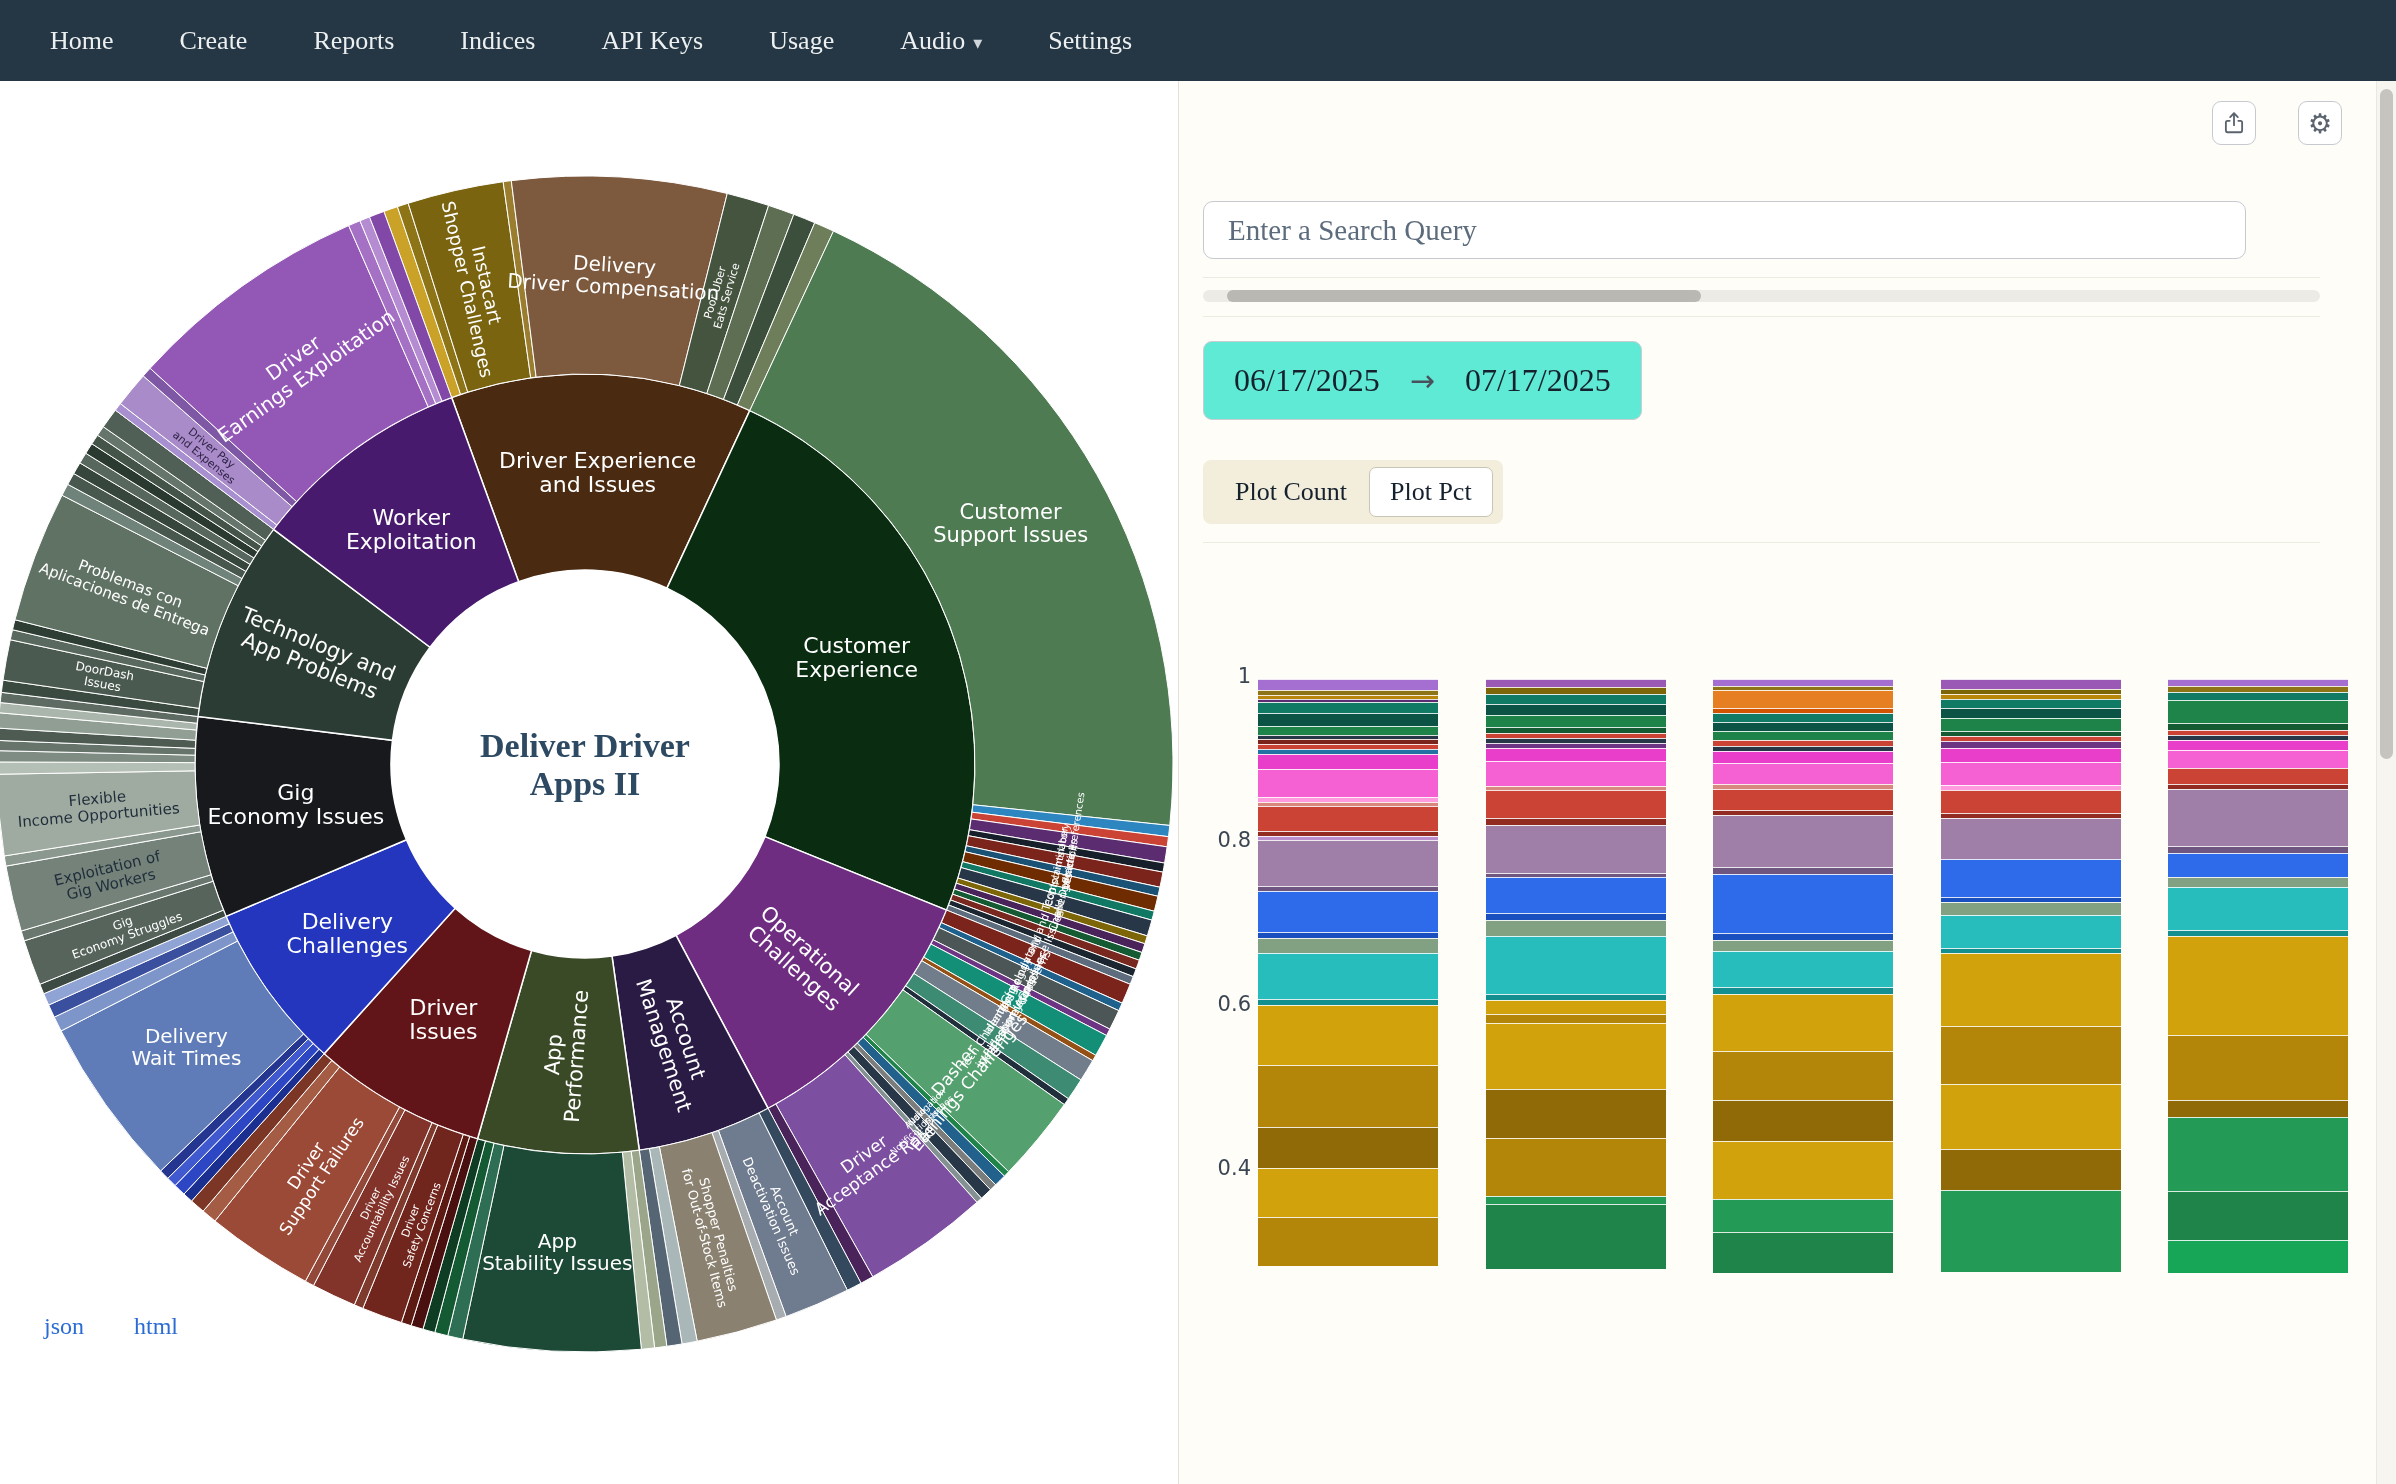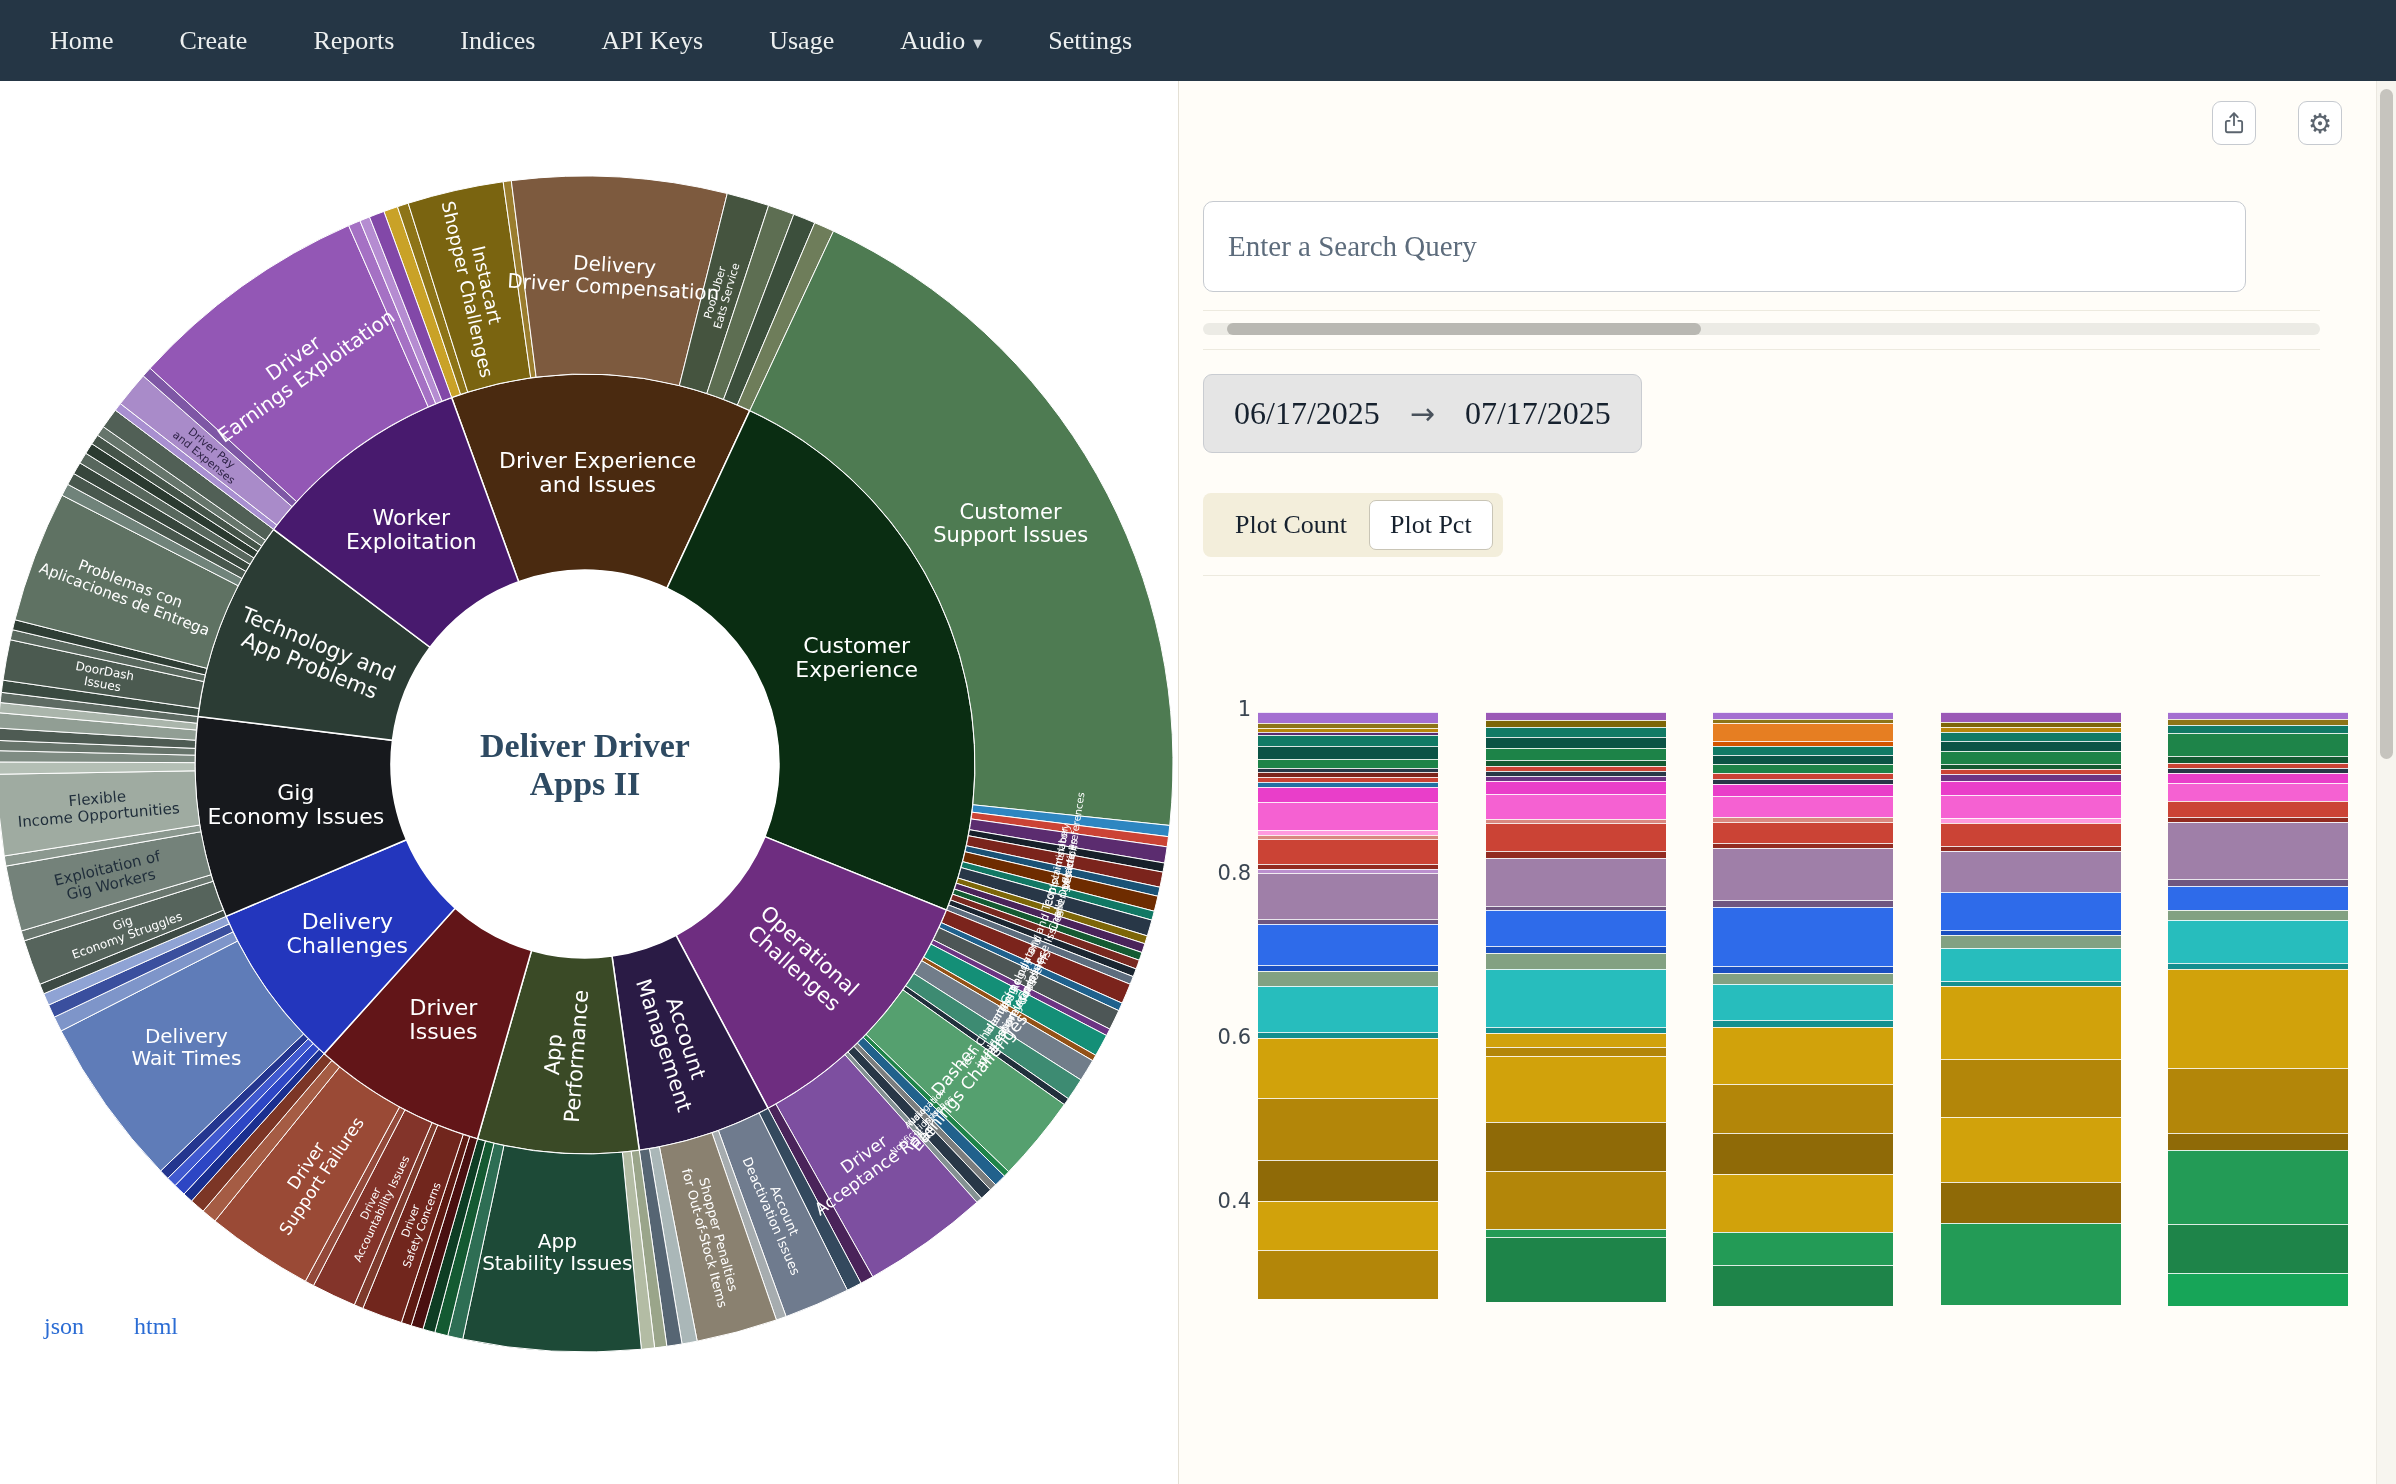--- a/index.html
+++ b/index.html
@@ -22,21 +22,21 @@
   #export-links a { color:#2b6cd4; text-decoration:none; margin-right:44px; cursor:pointer; }
   .vdivider { width:1px; background:#e4e0d5; }
 
   #right-panel { flex:1; position:relative; overflow:hidden; background:#fffdf8; padding-left:24px; }
 
   #icons-row { margin-top:20px; display:flex; justify-content:flex-end; gap:42px; padding-right:54px; }
   .icon-btn { width:44px; height:44px; border:1.5px solid #c6cad0; border-radius:9px; background:#fff;
               display:flex; align-items:center; justify-content:center; color:#5b646e; cursor:pointer; }
   .icon-btn .glyph { font-size:27px; line-height:1; font-family:"DejaVu Sans", sans-serif; }
 
-  #search-input { display:block; margin-top:56px; width:1043px; height:91px; border:1.5px solid #c6cad0;
+  #search-input { display:block; margin-top:56px; width:1043px; height:58px; border:1.5px solid #c6cad0;
                   border-radius:10px; background:#fff; font-family:"Liberation Serif", serif;
                   font-size:29px; color:#7f1d1d; padding:0 24px; outline:none; }
   #search-input::placeholder { color:#5d6c7c; }
 
   .strip { display:inline-flex; align-items:center; background:#f3eedb; border-radius:8px; padding:7px 10px; }
   .strip.full { display:flex; width:100%; border-radius:8px 0 0 8px; overflow:hidden; white-space:nowrap;
                 justify-content:flex-start; }
   .pill { background:#fff; border:1px solid #c9c5b6; border-radius:7px; padding:9px 20px; font-size:26px;
           color:#16212e; font-family:"Liberation Serif", serif; cursor:pointer; white-space:nowrap; }
   .flat { background:none; border:none; padding:9px 22px; font-size:26px; color:#16212e;
@@ -48,21 +48,21 @@
 
   .divider { height:1px; background:#edeadf; margin-top:18px; margin-right:76px; }
   #div2 { margin-top:14px; }
 
   #hscrollbar { margin-top:12px; margin-right:76px; height:12px; background:#ecebe5; border-radius:6px;
                 position:relative; }
   #hthumb { position:absolute; left:24px; top:0; width:474px; height:12px; background:#b9b8b2; border-radius:6px; }
 
   #date-row { margin-top:24px; }
   #date-box { display:inline-flex; align-items:center; gap:30px; border:1.5px solid #c9ccd1; border-radius:9px;
-              background:#e5e5e5; padding:20px 30px; font-size:32px; color:#16212e; cursor:pointer; }
+              background:#5eead4; padding:20px 30px; font-size:32px; color:#16212e; cursor:pointer; }
   #date-arrow { color:#49525c; font-size:30px; font-family:"DejaVu Sans", sans-serif; }
 
   #toggle-row { margin-top:40px; }
 
   #chart-area { position:relative; margin-top:60px; height:700px; margin-right:40px; }
   .ytick { position:absolute; left:0; width:48px; text-align:right; font-family:"DejaVu Sans", sans-serif;
            font-size:21px; color:#3b4652; }
   .bar { position:absolute; display:flex; flex-direction:column; }
   .barseg { width:100%; border-top:1px solid rgba(255,255,255,.85); }
 

